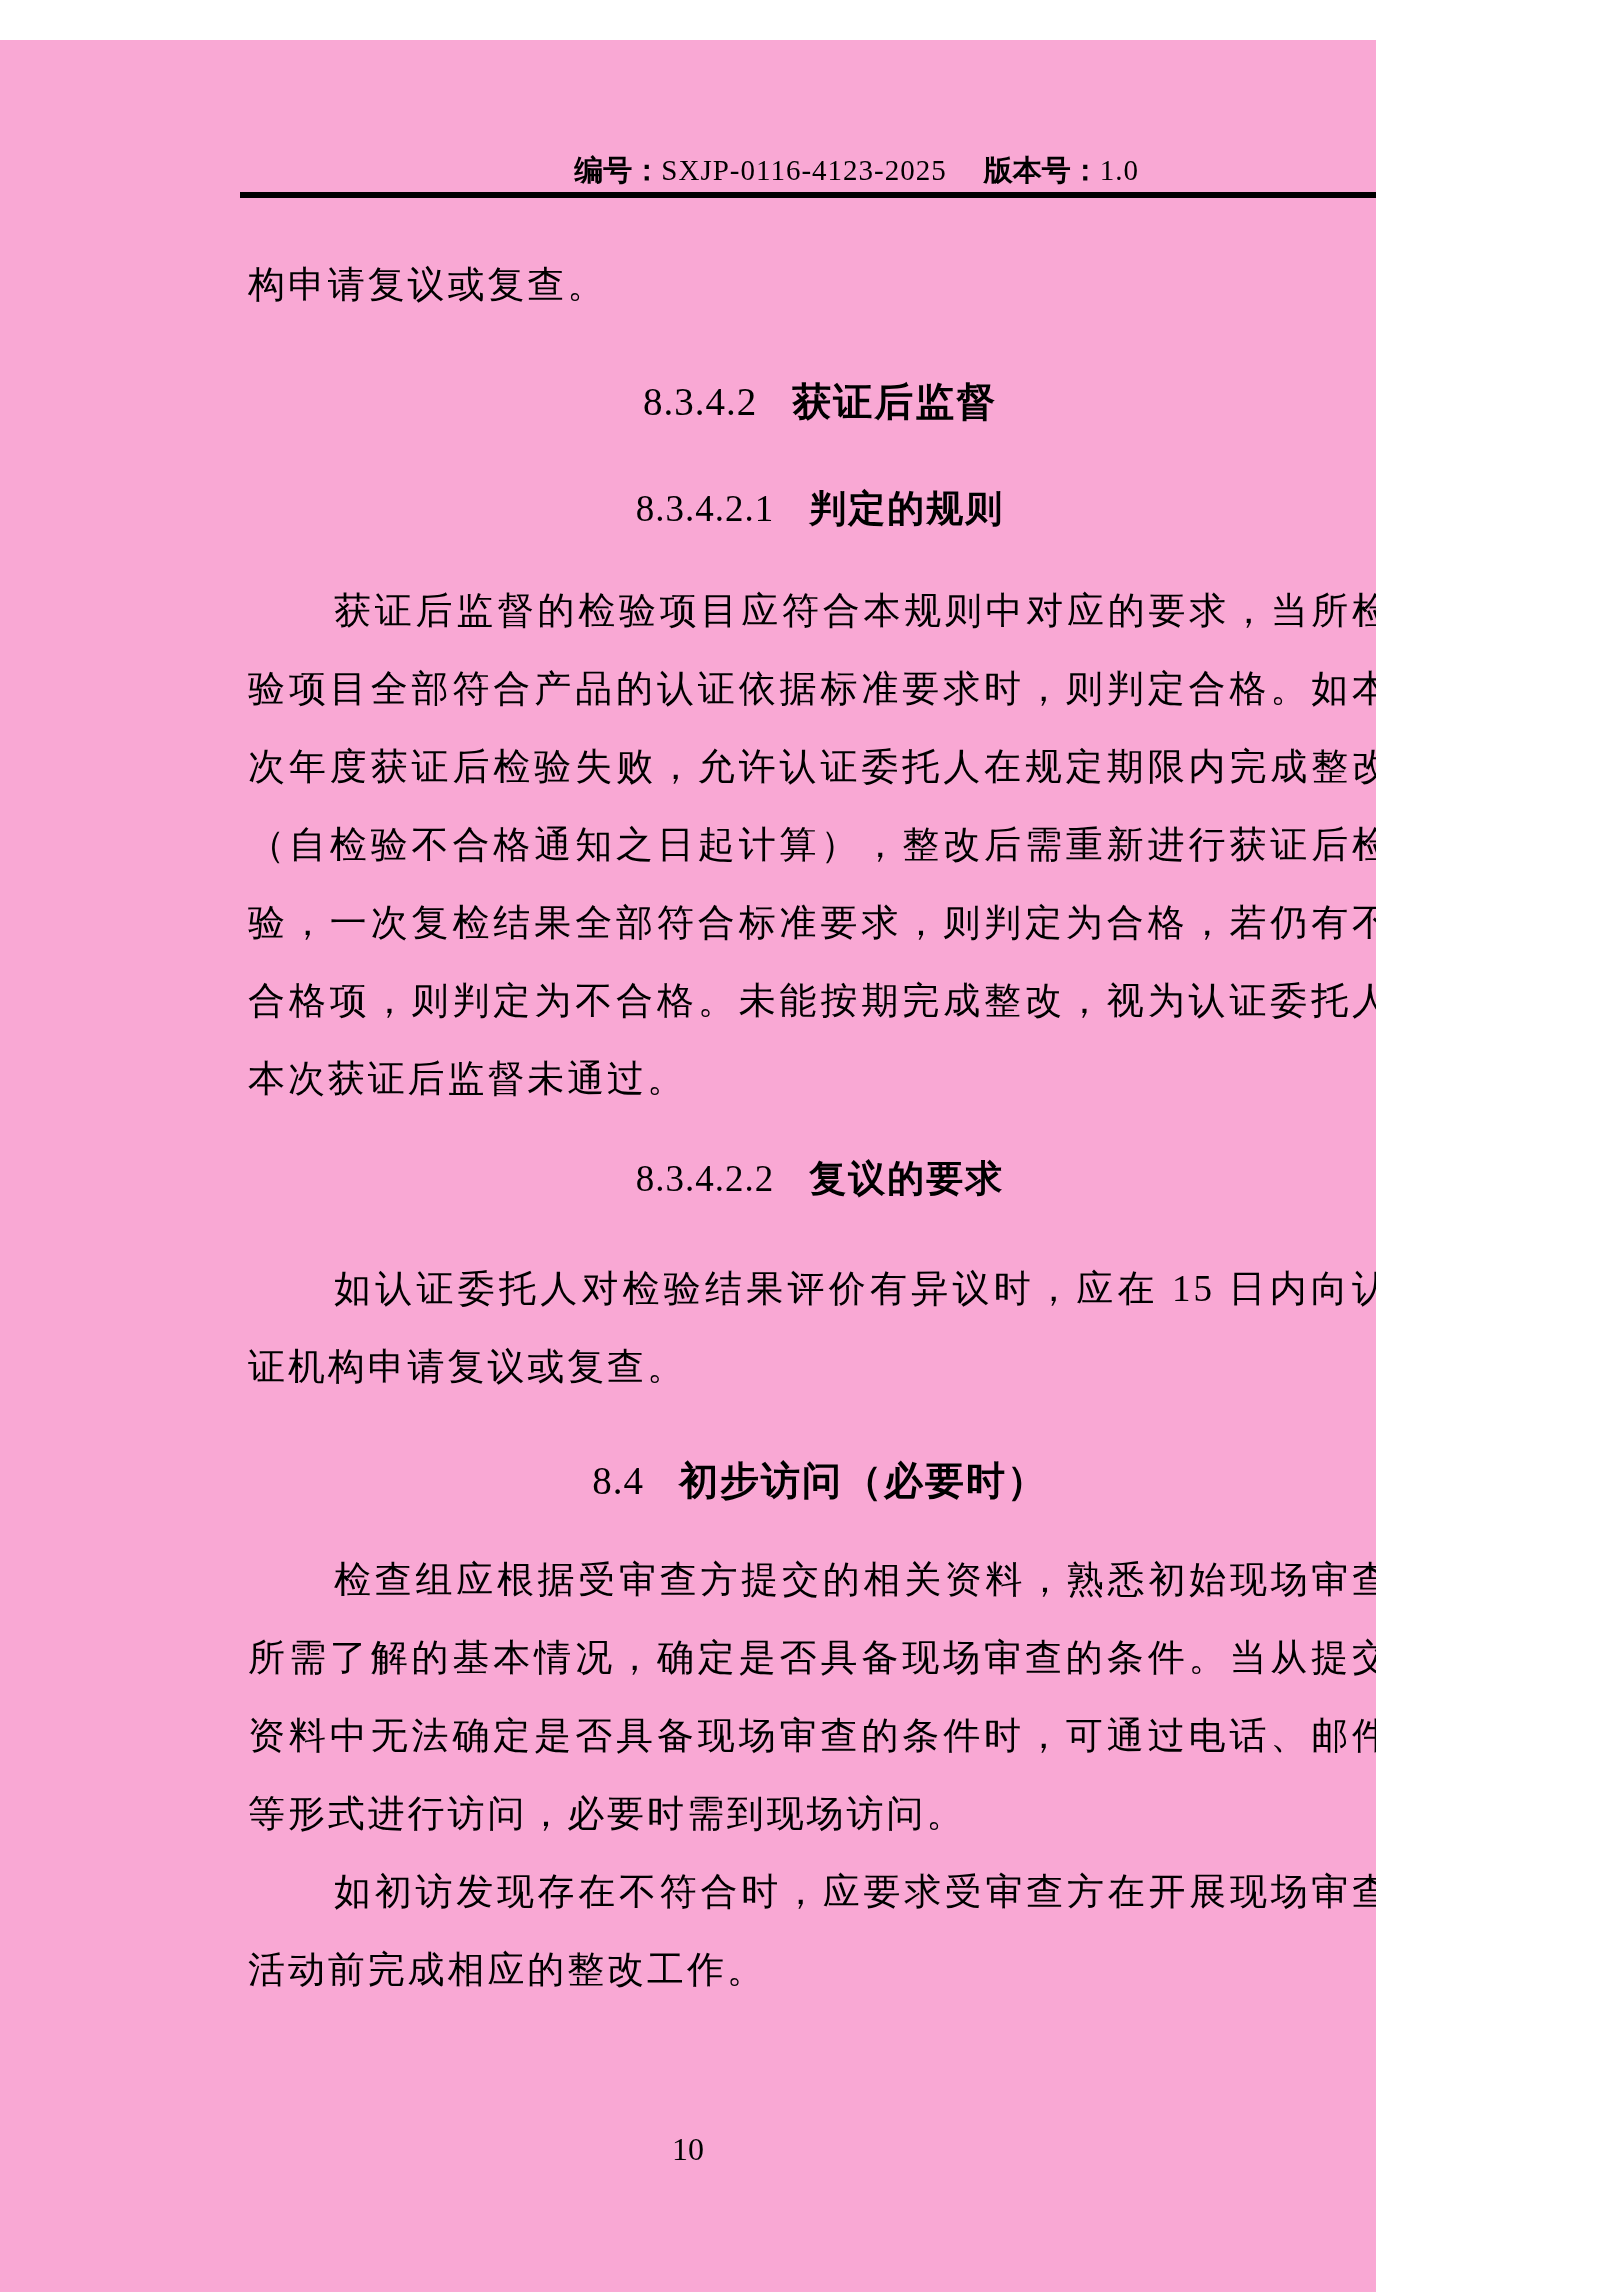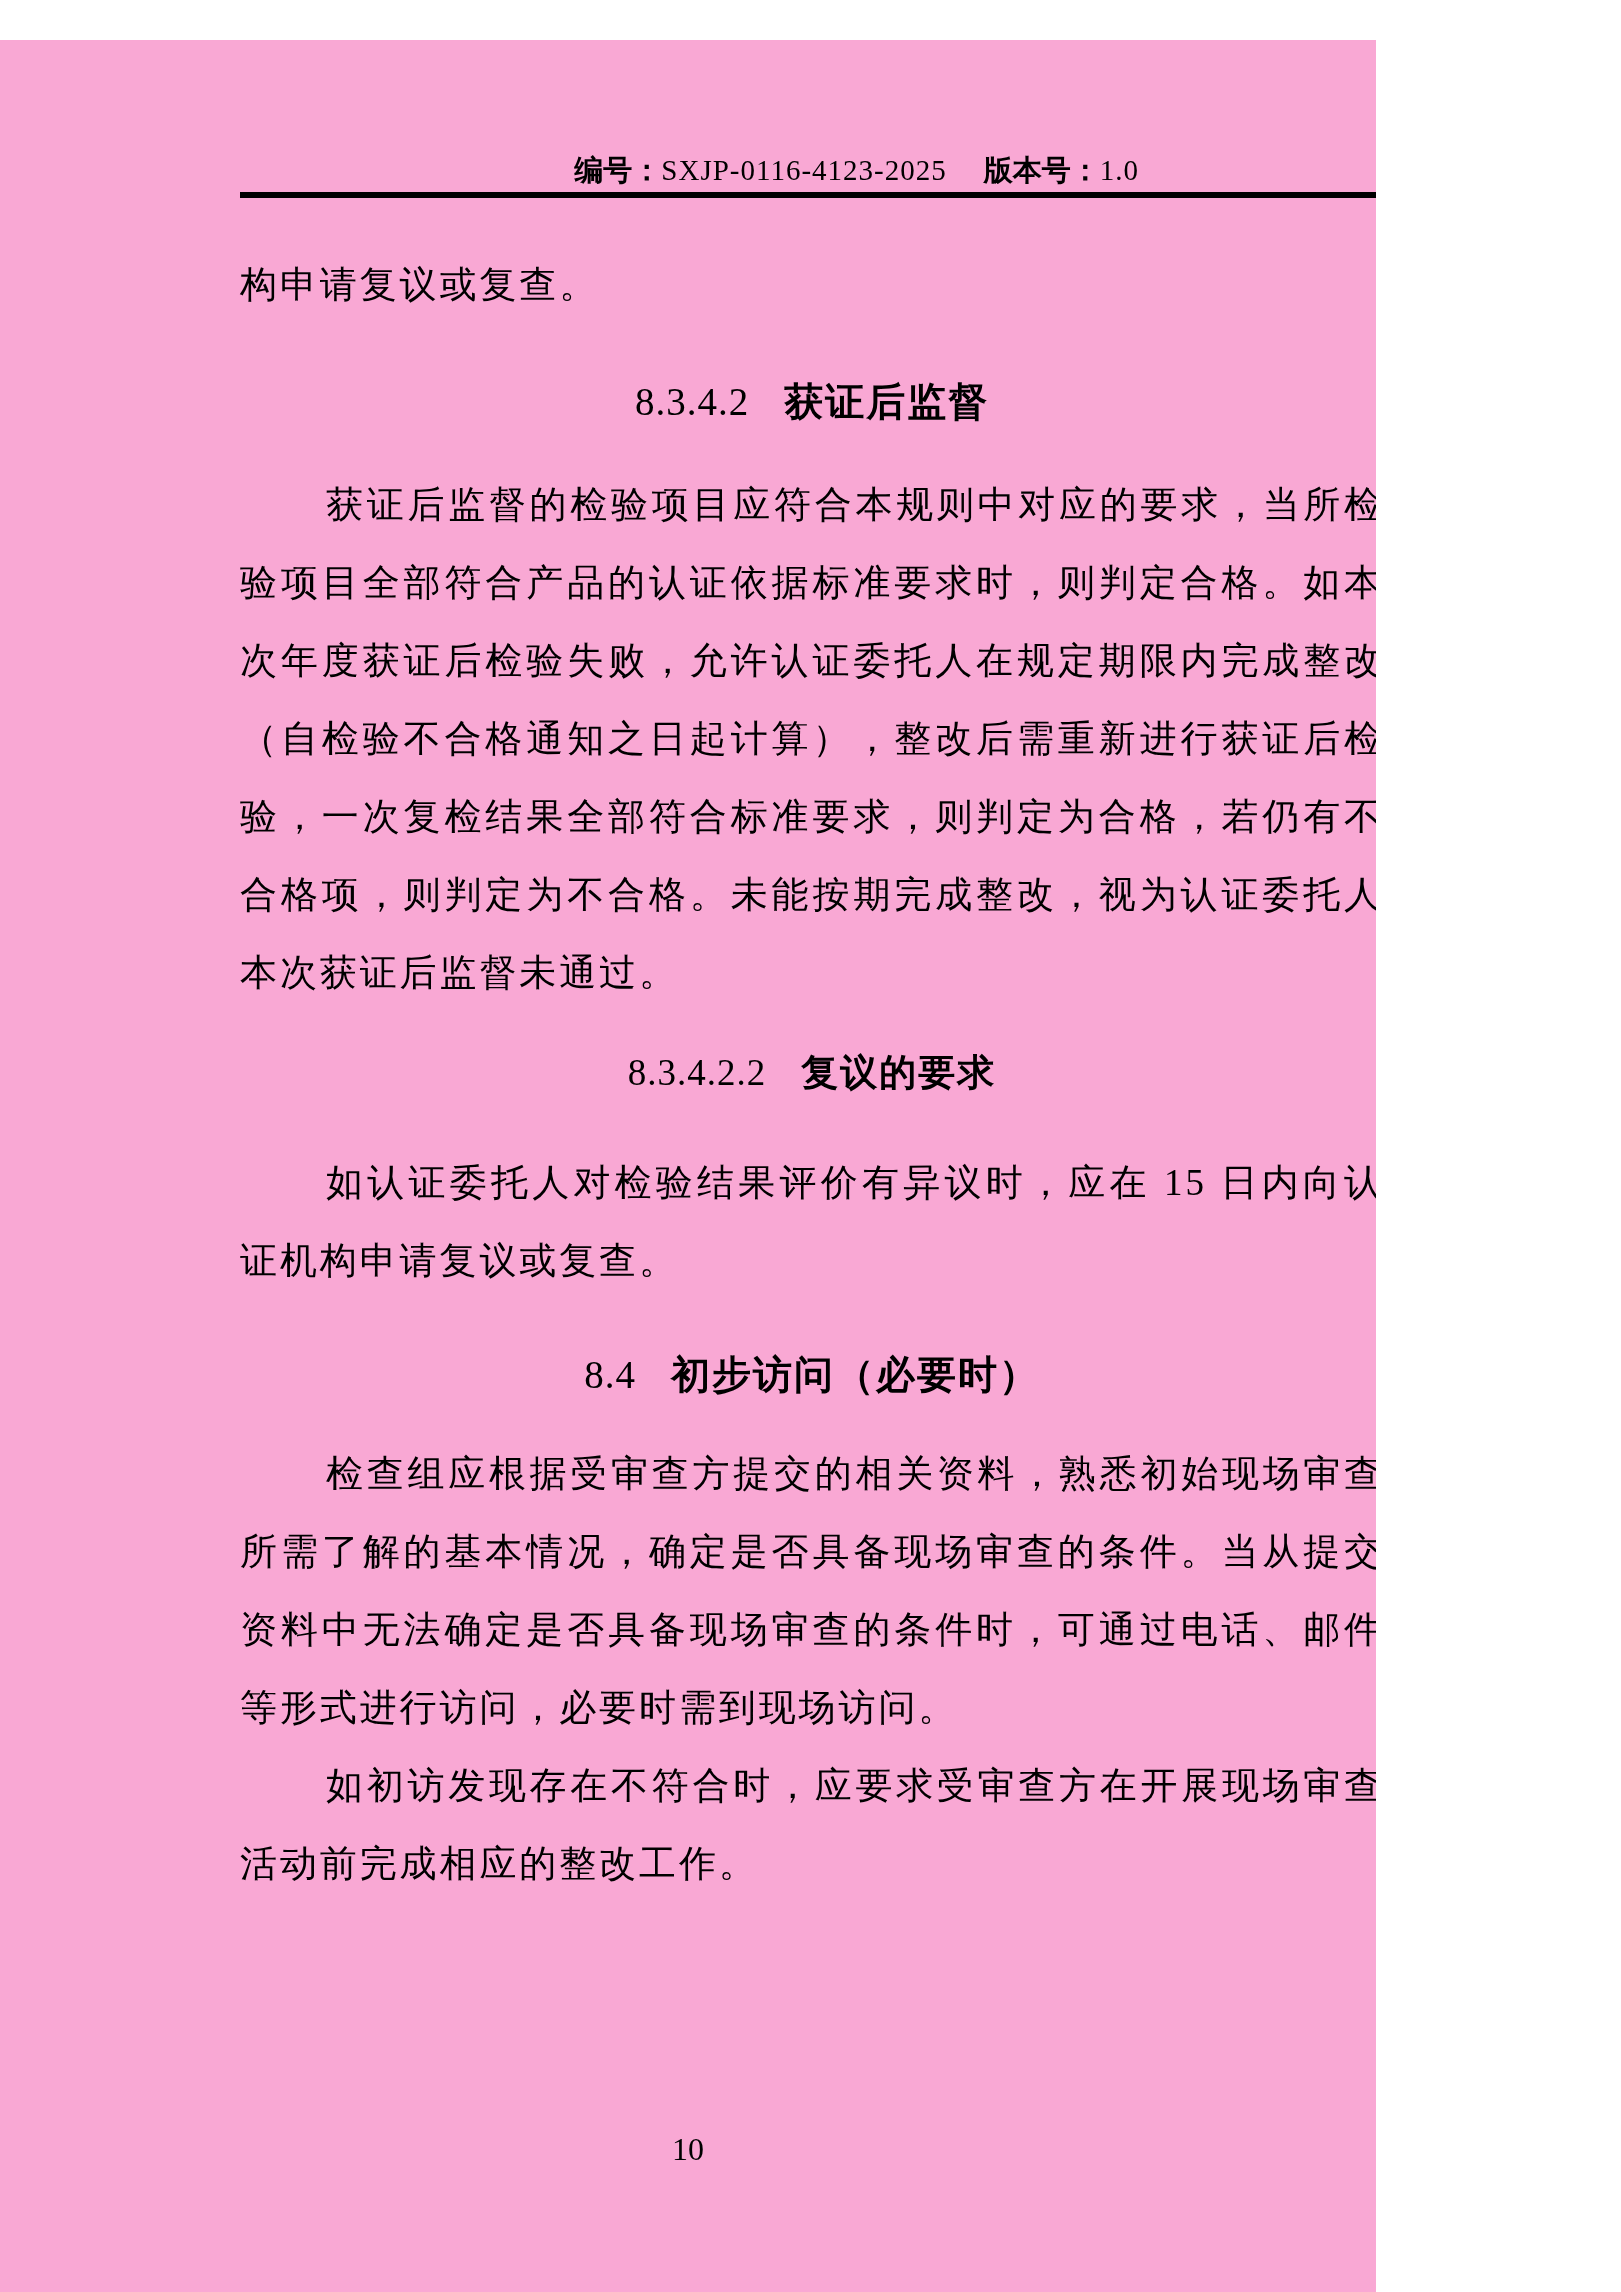--- a/index.html
+++ b/index.html
@@ -33,21 +33,21 @@
   .header-rule {
     position: absolute;
     left: 240px;
     top: 152px;
     width: 1144px;
     height: 5.9px;
     background: #000000;
   }
   .content {
     position: absolute;
-    left: 240px;
+    left: 248px;
     top: 206px;
     width: 1144px;
     font-size: 37px;
     line-height: 78px;
     letter-spacing: 2.9px;
     text-align: justify;
   }
   .content p { margin: 0; }
   p.para { text-indent: 86px; }
   p.para-cont { text-indent: 0; }
@@ -100,20 +100,23 @@
   <div class="header-rule"></div>
 
   <div class="content">
 
     <p class="para-cont">构申请复议或复查。</p>
 
     <h2 class="sec m-h2-1">
       <span class="num">8.3.4.2</span><span class="ttl">获证后监督</span>
     </h2>
 
+    <h3 class="sec m-h3-1">
+      <span class="num">8.3.4.2.1</span><span class="ttl">判定的规则</span>
+    </h3>
 
     <p class="para m-p-1">获证后监督的检验项目应符合本规则中对应的要求，当所检验项目全部符合产品的认证依据标准要求时，则判定合格。如本次年度获证后检验失败，允许认证委托人在规定期限内完成整改（自检验不合格通知之日起计算），整改后需重新进行获证后检验，一次复检结果全部符合标准要求，则判定为合格，若仍有不合格项，则判定为不合格。未能按期完成整改，视为认证委托人本次获证后监督未通过。</p>
 
     <h3 class="sec m-h3-2">
       <span class="num">8.3.4.2.2</span><span class="ttl">复议的要求</span>
     </h3>
 
     <p class="para m-p-2">如认证委托人对检验结果评价有异议时，应在 15 日内向认证机构申请复议或复查。</p>
 
     <h2 class="sec m-h2-2">

